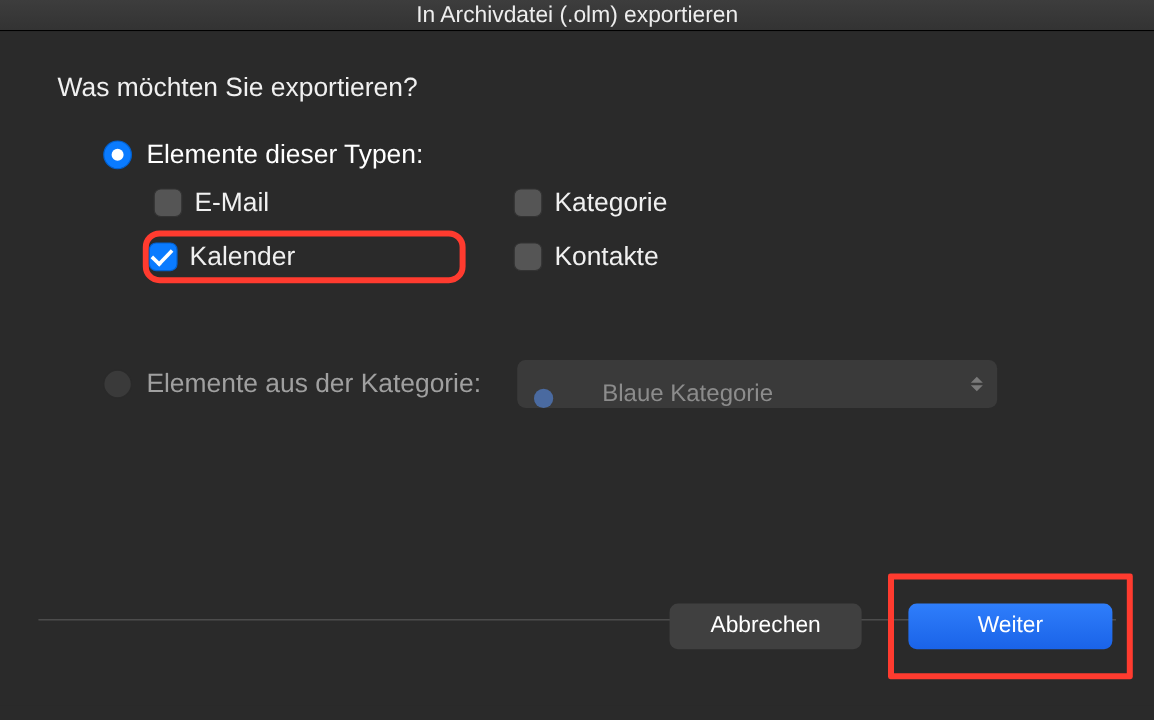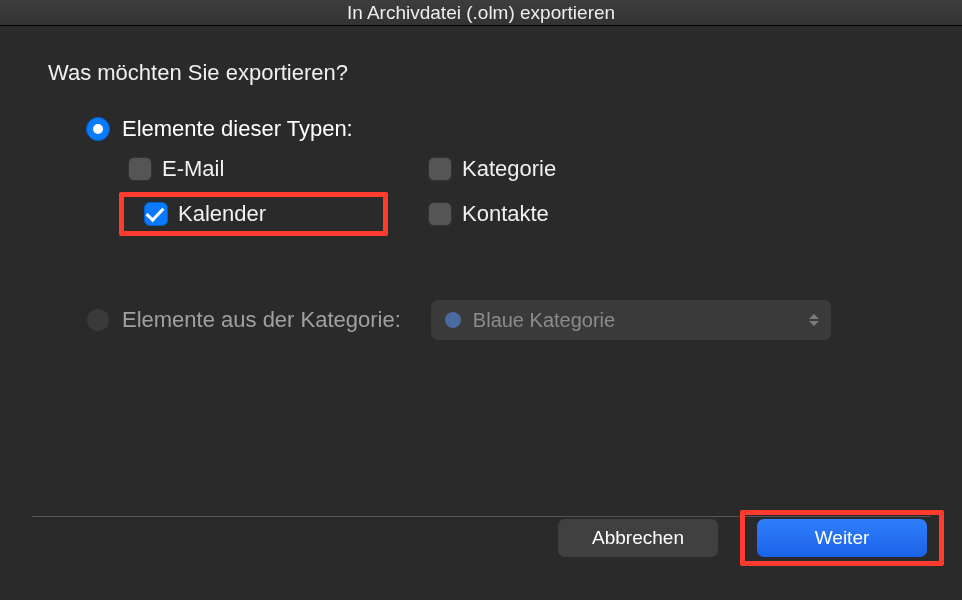--- a/index.html
+++ b/index.html
@@ -115,43 +115,44 @@
     border: solid #fff;
     border-width: 0 3px 3px 0;
     transform: rotate(44deg);
   }
   .check-label {
     font-size: 22px;
     color: #f0f0f0;
   }
   .highlight-box {
     border: 5px solid #ff3b2f;
-    border-radius: 2px;
-    padding: 4px 8px 4px 20px;
+    border-radius: 14px;
+    padding: 4px 8px 4px 0;
     margin-left: -9px;
   }
   .category-row {
     margin-left: 38px;
     margin-top: 54px;
     display: flex;
     align-items: center;
     gap: 12px;
   }
   .dropdown {
     margin-left: 18px;
     width: 400px;
     height: 40px;
     background: #3a3a3a;
     border-radius: 7px;
     display: flex;
-    align-items: center;
+    align-items: flex-end;
     padding: 0 14px;
     position: relative;
     color: #8c8c8c;
     font-size: 20px;
+    gap: 29px;
   }
   .dot {
     width: 16px;
     height: 16px;
     background: #4a6aa0;
     border-radius: 50%;
     margin-right: 12px;
     flex-shrink: 0;
   }
   .dropdown .chevrons {
@@ -201,21 +202,21 @@
     background: #404040;
     color: #fff;
   }
   .btn.primary {
     background: linear-gradient(to bottom, #2f7efb, #1a63e8);
     color: #fff;
     min-width: 170px;
   }
   .primary-frame {
     border: 5px solid #ff3b2f;
-    padding: 4px 12px;
+    padding: 20px 12px;
     border-radius: 2px;
   }
 </style>
 </head>
 <body>
 
 <div class="titlebar">
   <span>In Archivdatei (.olm) exportieren</span>
 </div>
 

